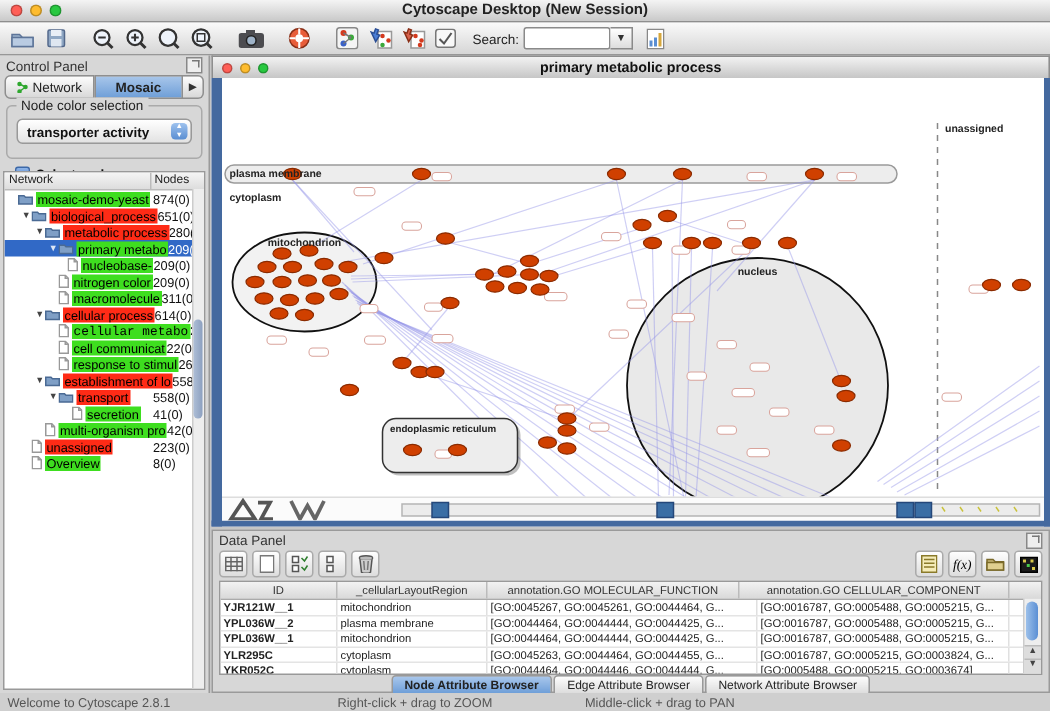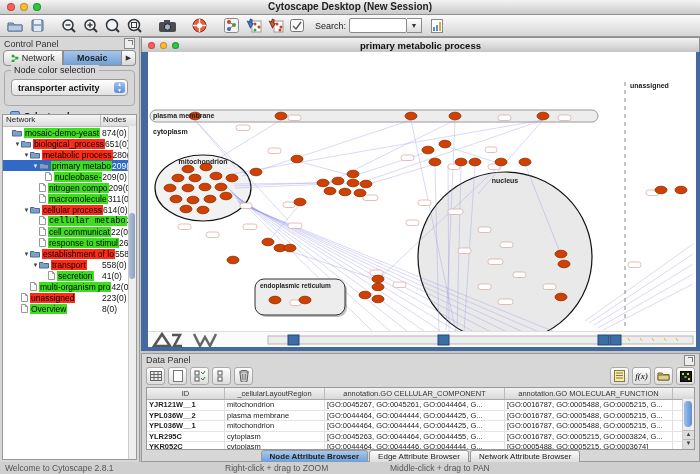--- a/index.html
+++ b/index.html
@@ -323,21 +323,21 @@
             <span class="tr-count">209(0)</span>
           </div>
           <div class="tree-row" style="padding-left: 29px;">
             <span class="tr-exp"></span>
             <span class="tr-ico">
               <svg width="7" height="9">
                 <path d="M0.5 0.5 h4 l2 2 v6 h-6 z" fill="#fff" stroke="#999"></path>
                 <path d="M4.5 0.5 v2 h2" fill="none" stroke="#999"></path>
               </svg>
             </span>
-            <span class="tr-lab chip-green">nitrogen compo</span>
+            <span class="tr-lab chip-green">nitrogen color</span>
             <span class="tr-count">209(0)</span>
           </div>
           <div class="tree-row" style="padding-left: 29px;">
             <span class="tr-exp"></span>
             <span class="tr-ico">
               <svg width="7" height="9">
                 <path d="M0.5 0.5 h4 l2 2 v6 h-6 z" fill="#fff" stroke="#999"></path>
                 <path d="M4.5 0.5 v2 h2" fill="none" stroke="#999"></path>
               </svg>
             </span>
@@ -702,22 +702,22 @@
               <rect x="7" y="2" width="2" height="2" fill="#d8c84a"></rect>
               <rect x="4.5" y="5" width="2" height="2" fill="#4ac84a"></rect>
               <rect x="8" y="7" width="2" height="2" fill="#d8c84a"></rect>
             </svg>
           </span>
       </div>
       <div class="dtable">
         <div class="dt-head" id="dt-head">
             <span class="dt-hcell c0">ID</span>
             <span class="dt-hcell c1">_cellularLayoutRegion</span>
+            <span class="dt-hcell c3">annotation.GO MOLECULAR_FUNCTION</span>
             <span class="dt-hcell c2">annotation.GO CELLULAR_COMPONENT</span>
-            <span class="dt-hcell c3">annotation.GO MOLECULAR_FUNCTION</span>
           </div>
         <div id="dt-body">
             <div class="dt-row">
               <span class="dt-cell c0">YJR121W__1</span>
               <span class="dt-cell c1">mitochondrion</span>
               <span class="dt-cell c2">[GO:0045267, GO:0045261, GO:0044464, G...</span>
               <span class="dt-cell c3">[GO:0016787, GO:0005488, GO:0005215, G...</span>
             </div>
             <div class="dt-row">
               <span class="dt-cell c0">YPL036W__2</span>

